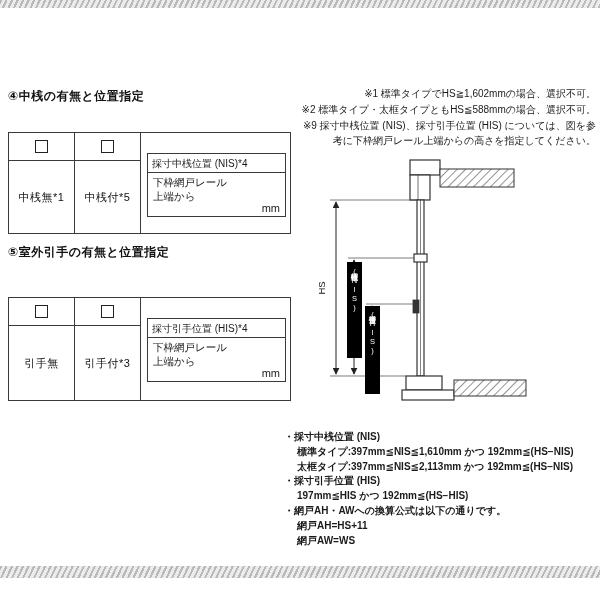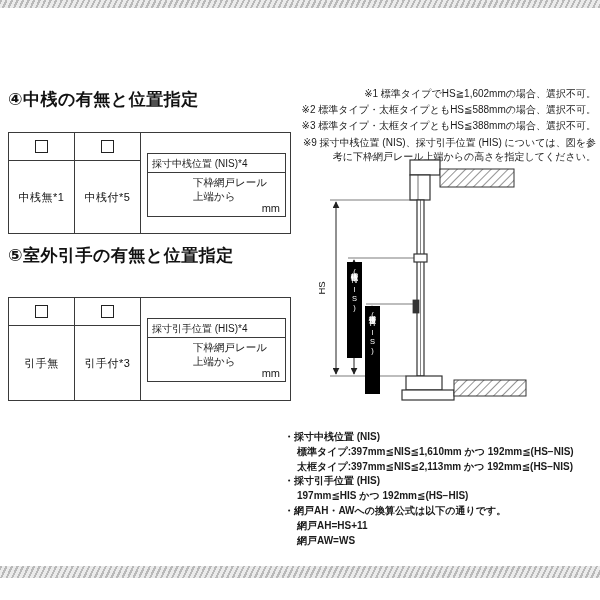--- a/index.html
+++ b/index.html
@@ -13,21 +13,21 @@
   }
   .stripe {
     position:absolute; left:0; width:600px;
     background:repeating-linear-gradient(115deg,#b9b9b9 0 2px,#ececec 2px 5px);
   }
   .stripe.top { top:0; height:8px; }
   .stripe.bottom { top:566px; height:12px; }
 
   .sec-title {
     position:absolute; left:8px;
-    font-size:17px; font-weight:bold; color:#111;
+    font-size:12px; font-weight:bold; color:#111;
     letter-spacing:0.5px;
   }
 
   .spec-table {
     position:absolute; left:8px; width:283px;
     border:1.5px solid #3a3a3a; background:#fff;
   }
   .tcol {
     position:absolute; top:0; bottom:0; width:66px;
     border-right:1.5px solid #3a3a3a;
@@ -47,21 +47,21 @@
   }
   .inner-box {
     position:absolute; left:138px; top:20px; width:139px; height:64px;
     border:1.5px solid #3a3a3a; background:#fff;
   }
   .inner-title {
     height:19px; line-height:19px; border-bottom:1.3px solid #3a3a3a;
     font-size:10px; padding-left:4px; white-space:nowrap; overflow:hidden;
   }
   .inner-body {
-    font-size:10.5px; line-height:1.3; padding:3px 0 0 5px; width:84px;margin-left:40px;
+    font-size:10.5px; line-height:1.3; padding:3px 0 0 5px; width:84px;
   }
   .inner-unit {
     position:absolute; right:5px; bottom:2px; font-size:11px;
     display:flex; align-items:flex-end;
   }
   .blank-input { display:inline-block; width:58px; height:12px; }
 
   .notes { position:absolute; left:296px; top:87px; width:300px;text-align:right; }
   .note-line { font-size:10px; line-height:1.42; margin-bottom:2px; color:#1a1a1a; }
 
@@ -123,21 +123,20 @@
     <div class="inner-unit">
       <span class="blank-input"></span>
       <span>mm</span>
     </div>
   </div>
 </div>
 
 <div class="notes">
   <div class="note-line">※1 標準タイプでHS≧1,602mmの場合、選択不可。</div>
   <div class="note-line">※2 標準タイプ・太框タイプともHS≦588mmの場合、選択不可。</div>
-  <div class="note-line">※3 標準タイプ・太框タイプともHS≦388mmの場合、選択不可。</div>
   <div class="note-line">※9 採寸中桟位置 (NIS)、採寸引手位置 (HIS) については、図を参考に下枠網戸レール上端からの高さを指定してください。</div>
 </div>
 
 <div class="diagram-wrap">
   <svg width="290" height="264" viewBox="0 0 290 264">
     <defs>
       <pattern id="hatch" width="6" height="6" patternUnits="userSpaceOnUse" patternTransform="rotate(45)">
         <rect width="6" height="6" fill="#ffffff"></rect>
         <line x1="0" y1="0" x2="0" y2="6" stroke="#666" stroke-width="1.4"></line>
       </pattern>

